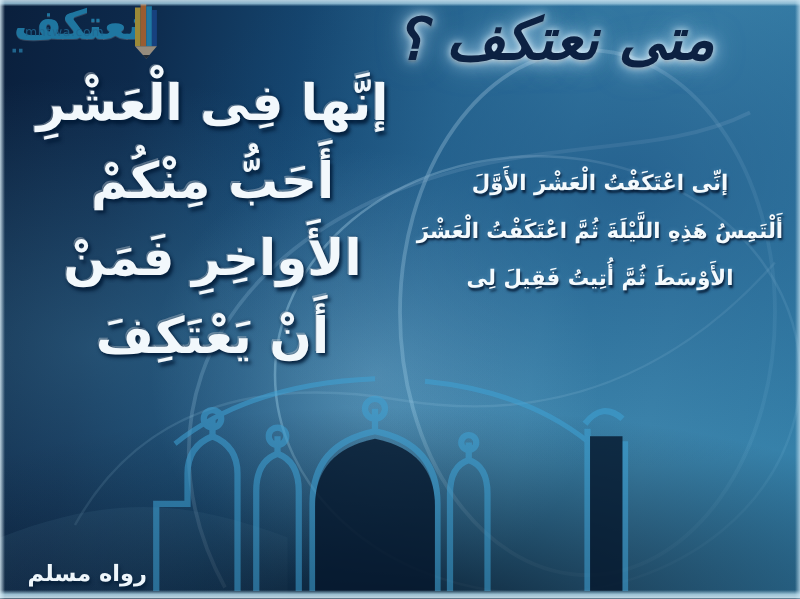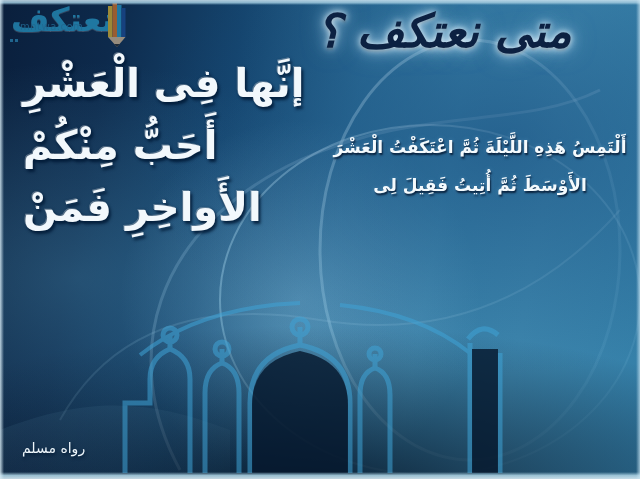--- a/index.html
+++ b/index.html
@@ -132,45 +132,44 @@
     white-space: nowrap;
     direction: rtl;
   }
 
   
   .verse {
     position: absolute;
     left: 0;
     top: 52px;
     width: 340px;
-    text-align: left;
+    text-align: center;
     direction: rtl;
-    padding-left: 23px;
   }
   .verse-line {
     font-family: "DejaVu Sans", sans-serif;
     font-weight: 700;
     font-size: 40px;
     line-height: 62px;
     color: #f2f8fc;
     white-space: nowrap;
     text-shadow:
       2px 3px 3px rgba(0,26,54,.85),
       0 0 3px rgba(0,30,60,.6),
       -1px -1px 0 rgba(255,255,255,.35);
   }
 
   .attribution {
     position: absolute;
     left: 22px;
-    bottom: 22px;
-    font-family: "DejaVu Sans", sans-serif;
-    font-size: 14px;
+    bottom: 10px;
+    font-family: "DejaVu Sans", sans-serif;
+    font-size: 18px;
     line-height: 18px;
-    font-weight: 400;
+    font-weight: 700;
     color: #eef6fb;
     direction: rtl;
     text-shadow: 1px 2px 3px rgba(0,25,50,.8);
   }
 
   
   .hadith {
     position: absolute;
     right: 10px;
     top: 128px;
@@ -275,25 +274,27 @@
       <polygon points="8,42 14,42 11,45" fill="#2b2b2b"></polygon>
     </svg>
   </div>
 
   <div class="title">متى نعتكف ؟</div>
 
   <div class="verse">
     <div class="verse-line">إنَّها فِى الْعَشْرِ</div>
     <div class="verse-line">أَحَبُّ مِنْكُمْ</div>
     <div class="verse-line">الأَواخِرِ فَمَنْ</div>
+    <div class="verse-line">أَنْ يَعْتَكِفَ</div>
   </div>
 
   <div class="attribution">رواه مسلم</div>
 
   <div class="hadith">
+    <div class="hadith-line">إنِّى اعْتَكَفْتُ الْعَشْرَ الأَوَّلَ</div>
     <div class="hadith-line">أَلْتَمِسُ هَذِهِ اللَّيْلَةَ ثُمَّ اعْتَكَفْتُ الْعَشْرَ</div>
     <div class="hadith-line">الأَوْسَطَ ثُمَّ أُتِيتُ فَقِيلَ لِى</div>
   </div>
 
   <div class="frame-top"></div>
   <div class="frame-bottom"></div>
   <div class="frame-left"></div>
   <div class="frame-right"></div>
 </div>
 

